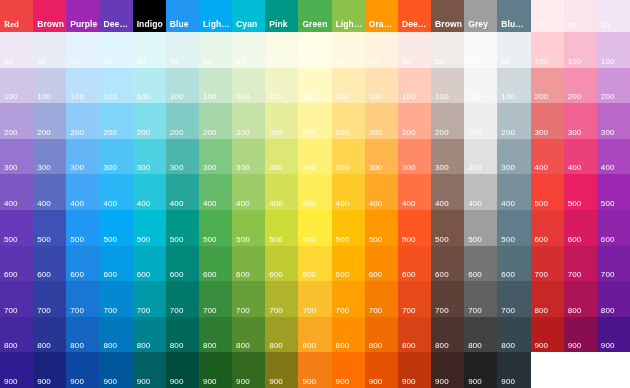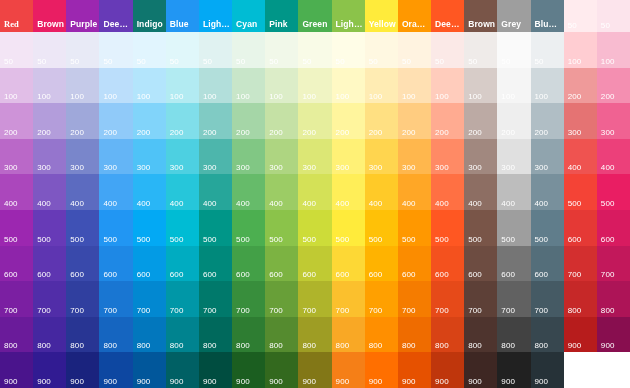--- a/index.html
+++ b/index.html
@@ -66,43 +66,40 @@
     </div>
     <div class="hdr" style="background: rgb(233, 30, 99);">
       <div class="hdr-label">Brown</div>
     </div>
     <div class="hdr" style="background: rgb(156, 39, 176);">
       <div class="hdr-label">Purple</div>
     </div>
     <div class="hdr" style="background: rgb(103, 58, 183);">
       <div class="hdr-label">Deep P...</div>
     </div>
-    <div class="hdr" style="background: #0f766e;">
+    <div class="hdr" style="background: #000000;">
       <div class="hdr-label">Indigo</div>
     </div>
     <div class="hdr" style="background: rgb(33, 150, 243);">
       <div class="hdr-label">Blue</div>
     </div>
     <div class="hdr" style="background: rgb(3, 169, 244);">
       <div class="hdr-label">Light Bl...</div>
     </div>
     <div class="hdr" style="background: rgb(0, 188, 212);">
       <div class="hdr-label">Cyan</div>
     </div>
     <div class="hdr" style="background: rgb(0, 150, 136);">
       <div class="hdr-label">Pink</div>
     </div>
     <div class="hdr" style="background: rgb(76, 175, 80);">
       <div class="hdr-label">Green</div>
     </div>
     <div class="hdr" style="background: rgb(139, 195, 74);">
       <div class="hdr-label">Light G...</div>
-    </div>
-    <div class="hdr" style="background: rgb(255, 235, 59);">
-      <div class="hdr-label">Yellow</div>
     </div>
     <div class="hdr" style="background: rgb(255, 152, 0);">
       <div class="hdr-label">Orange</div>
     </div>
     <div class="hdr" style="background: rgb(255, 87, 34);">
       <div class="hdr-label">Deep O...</div>
     </div>
     <div class="hdr" style="background: rgb(121, 85, 72);">
       <div class="hdr-label">Brown</div>
     </div>

